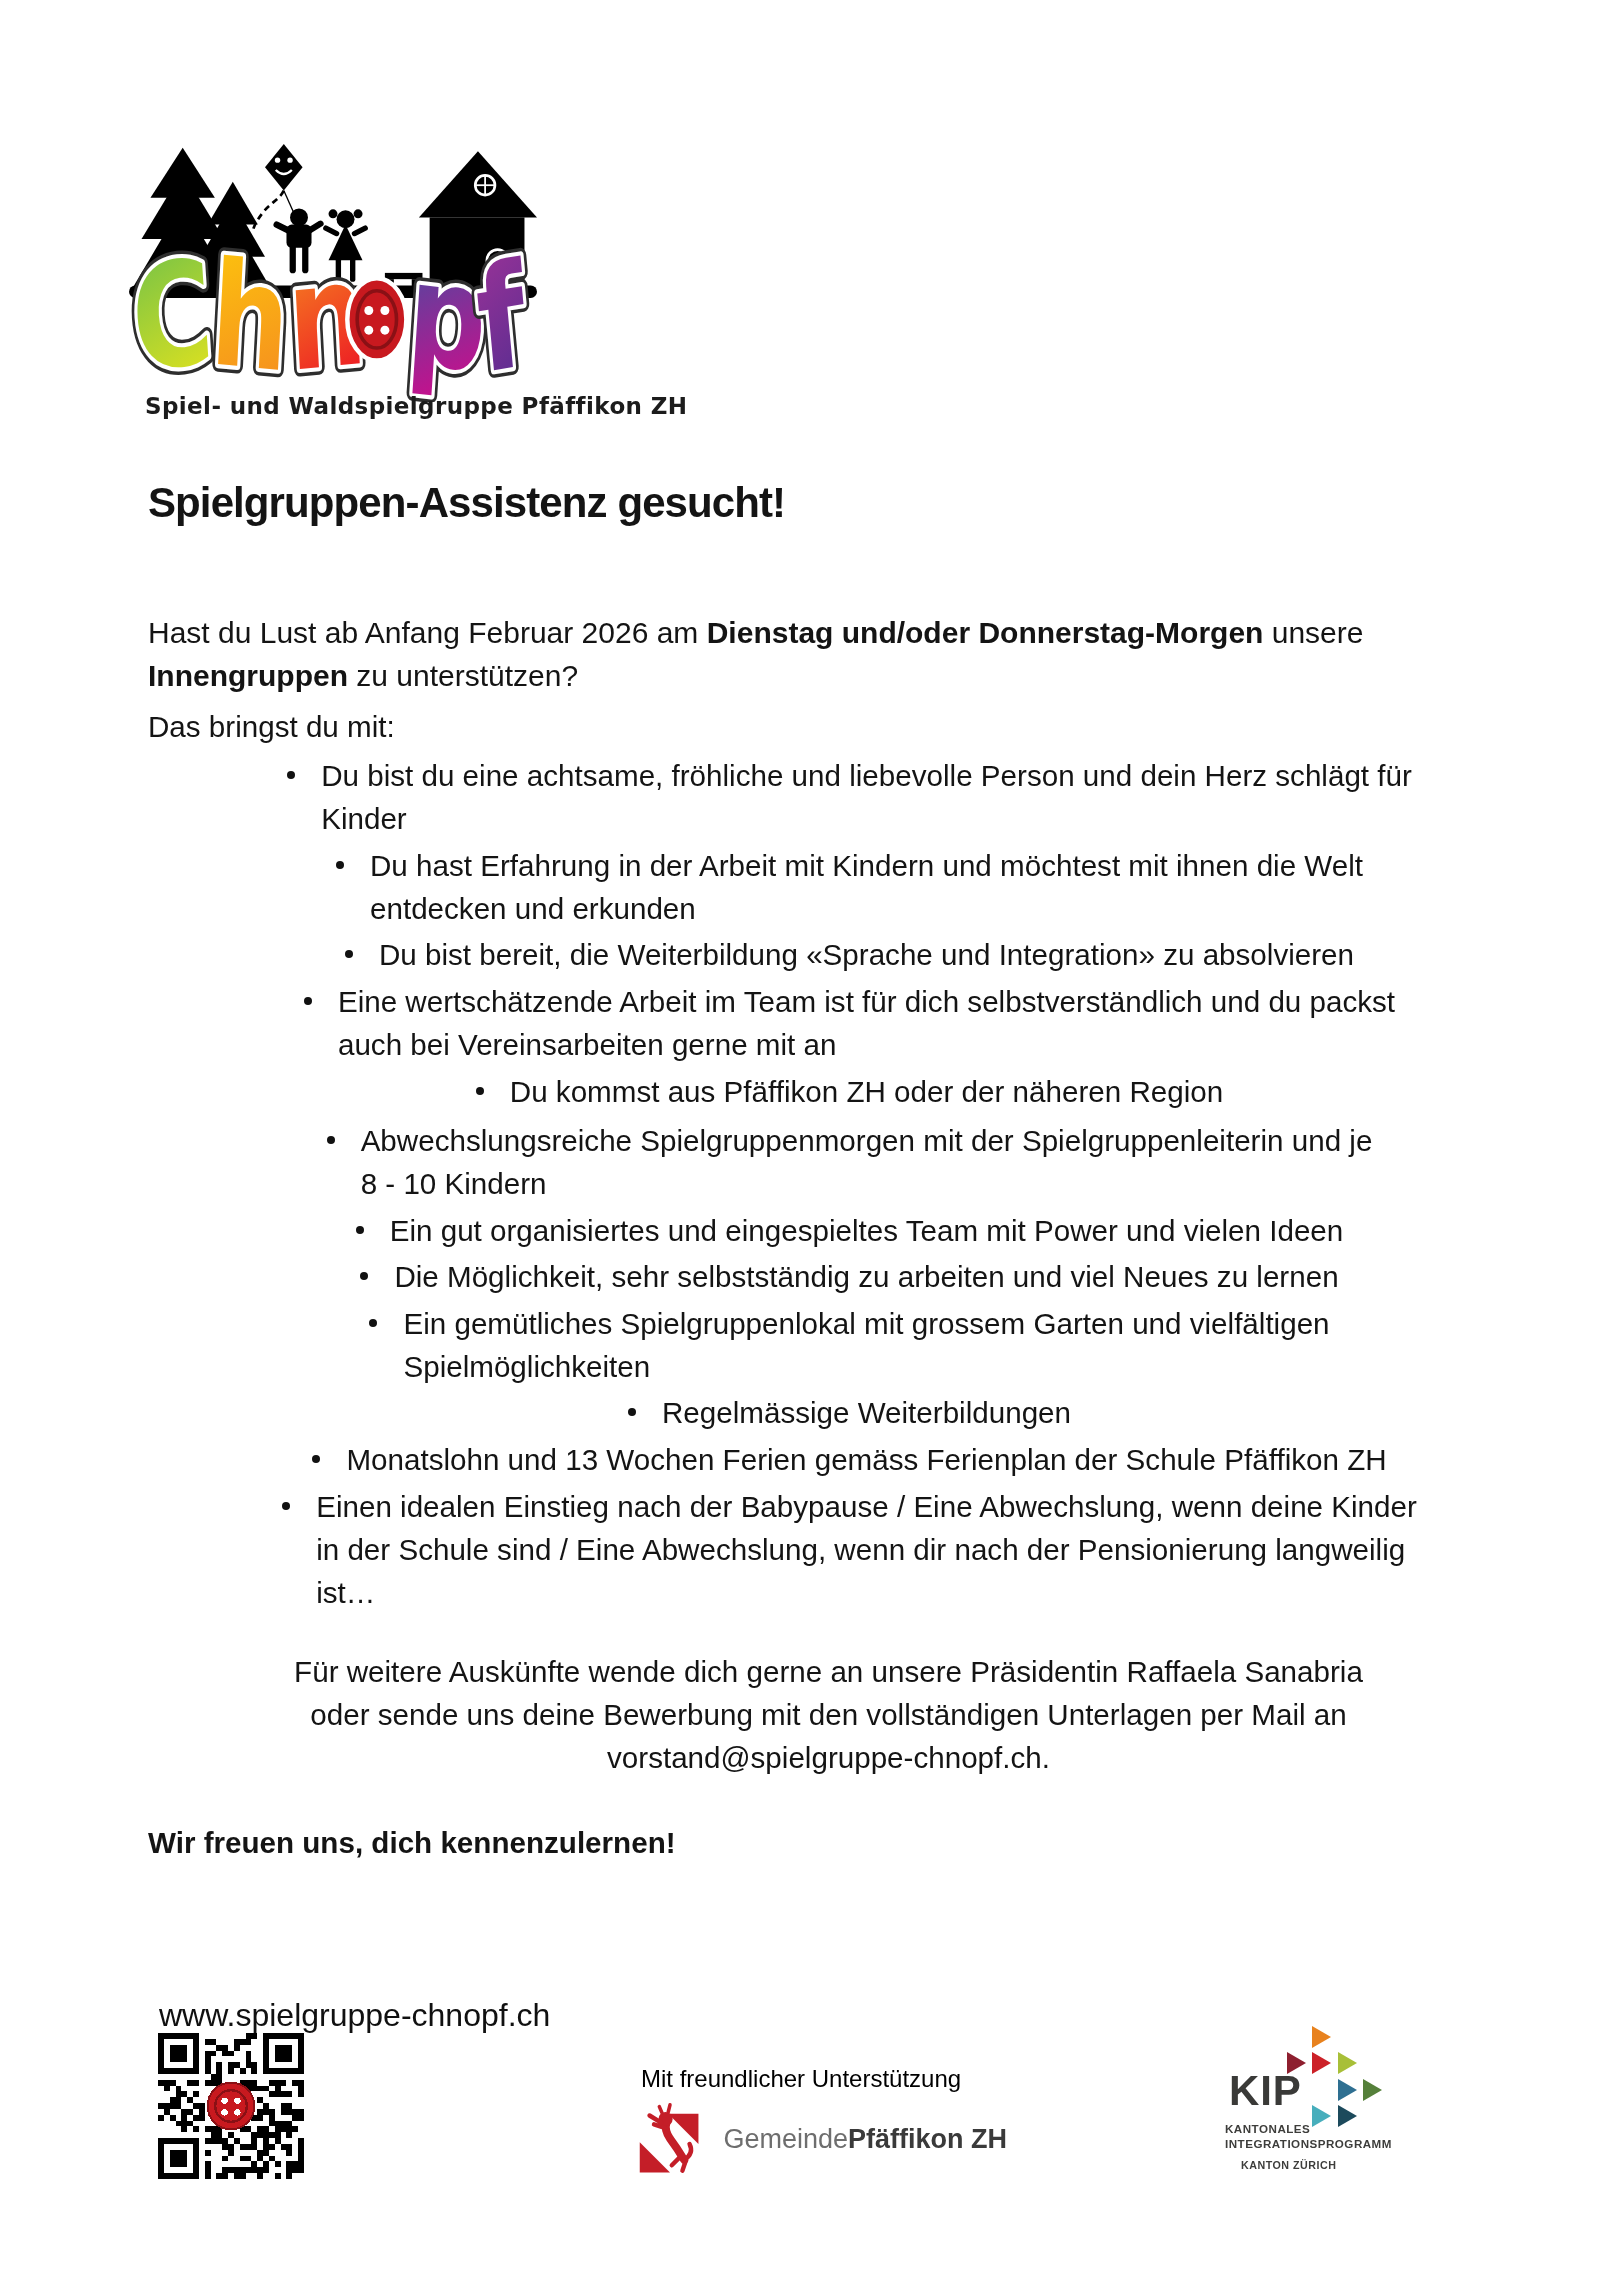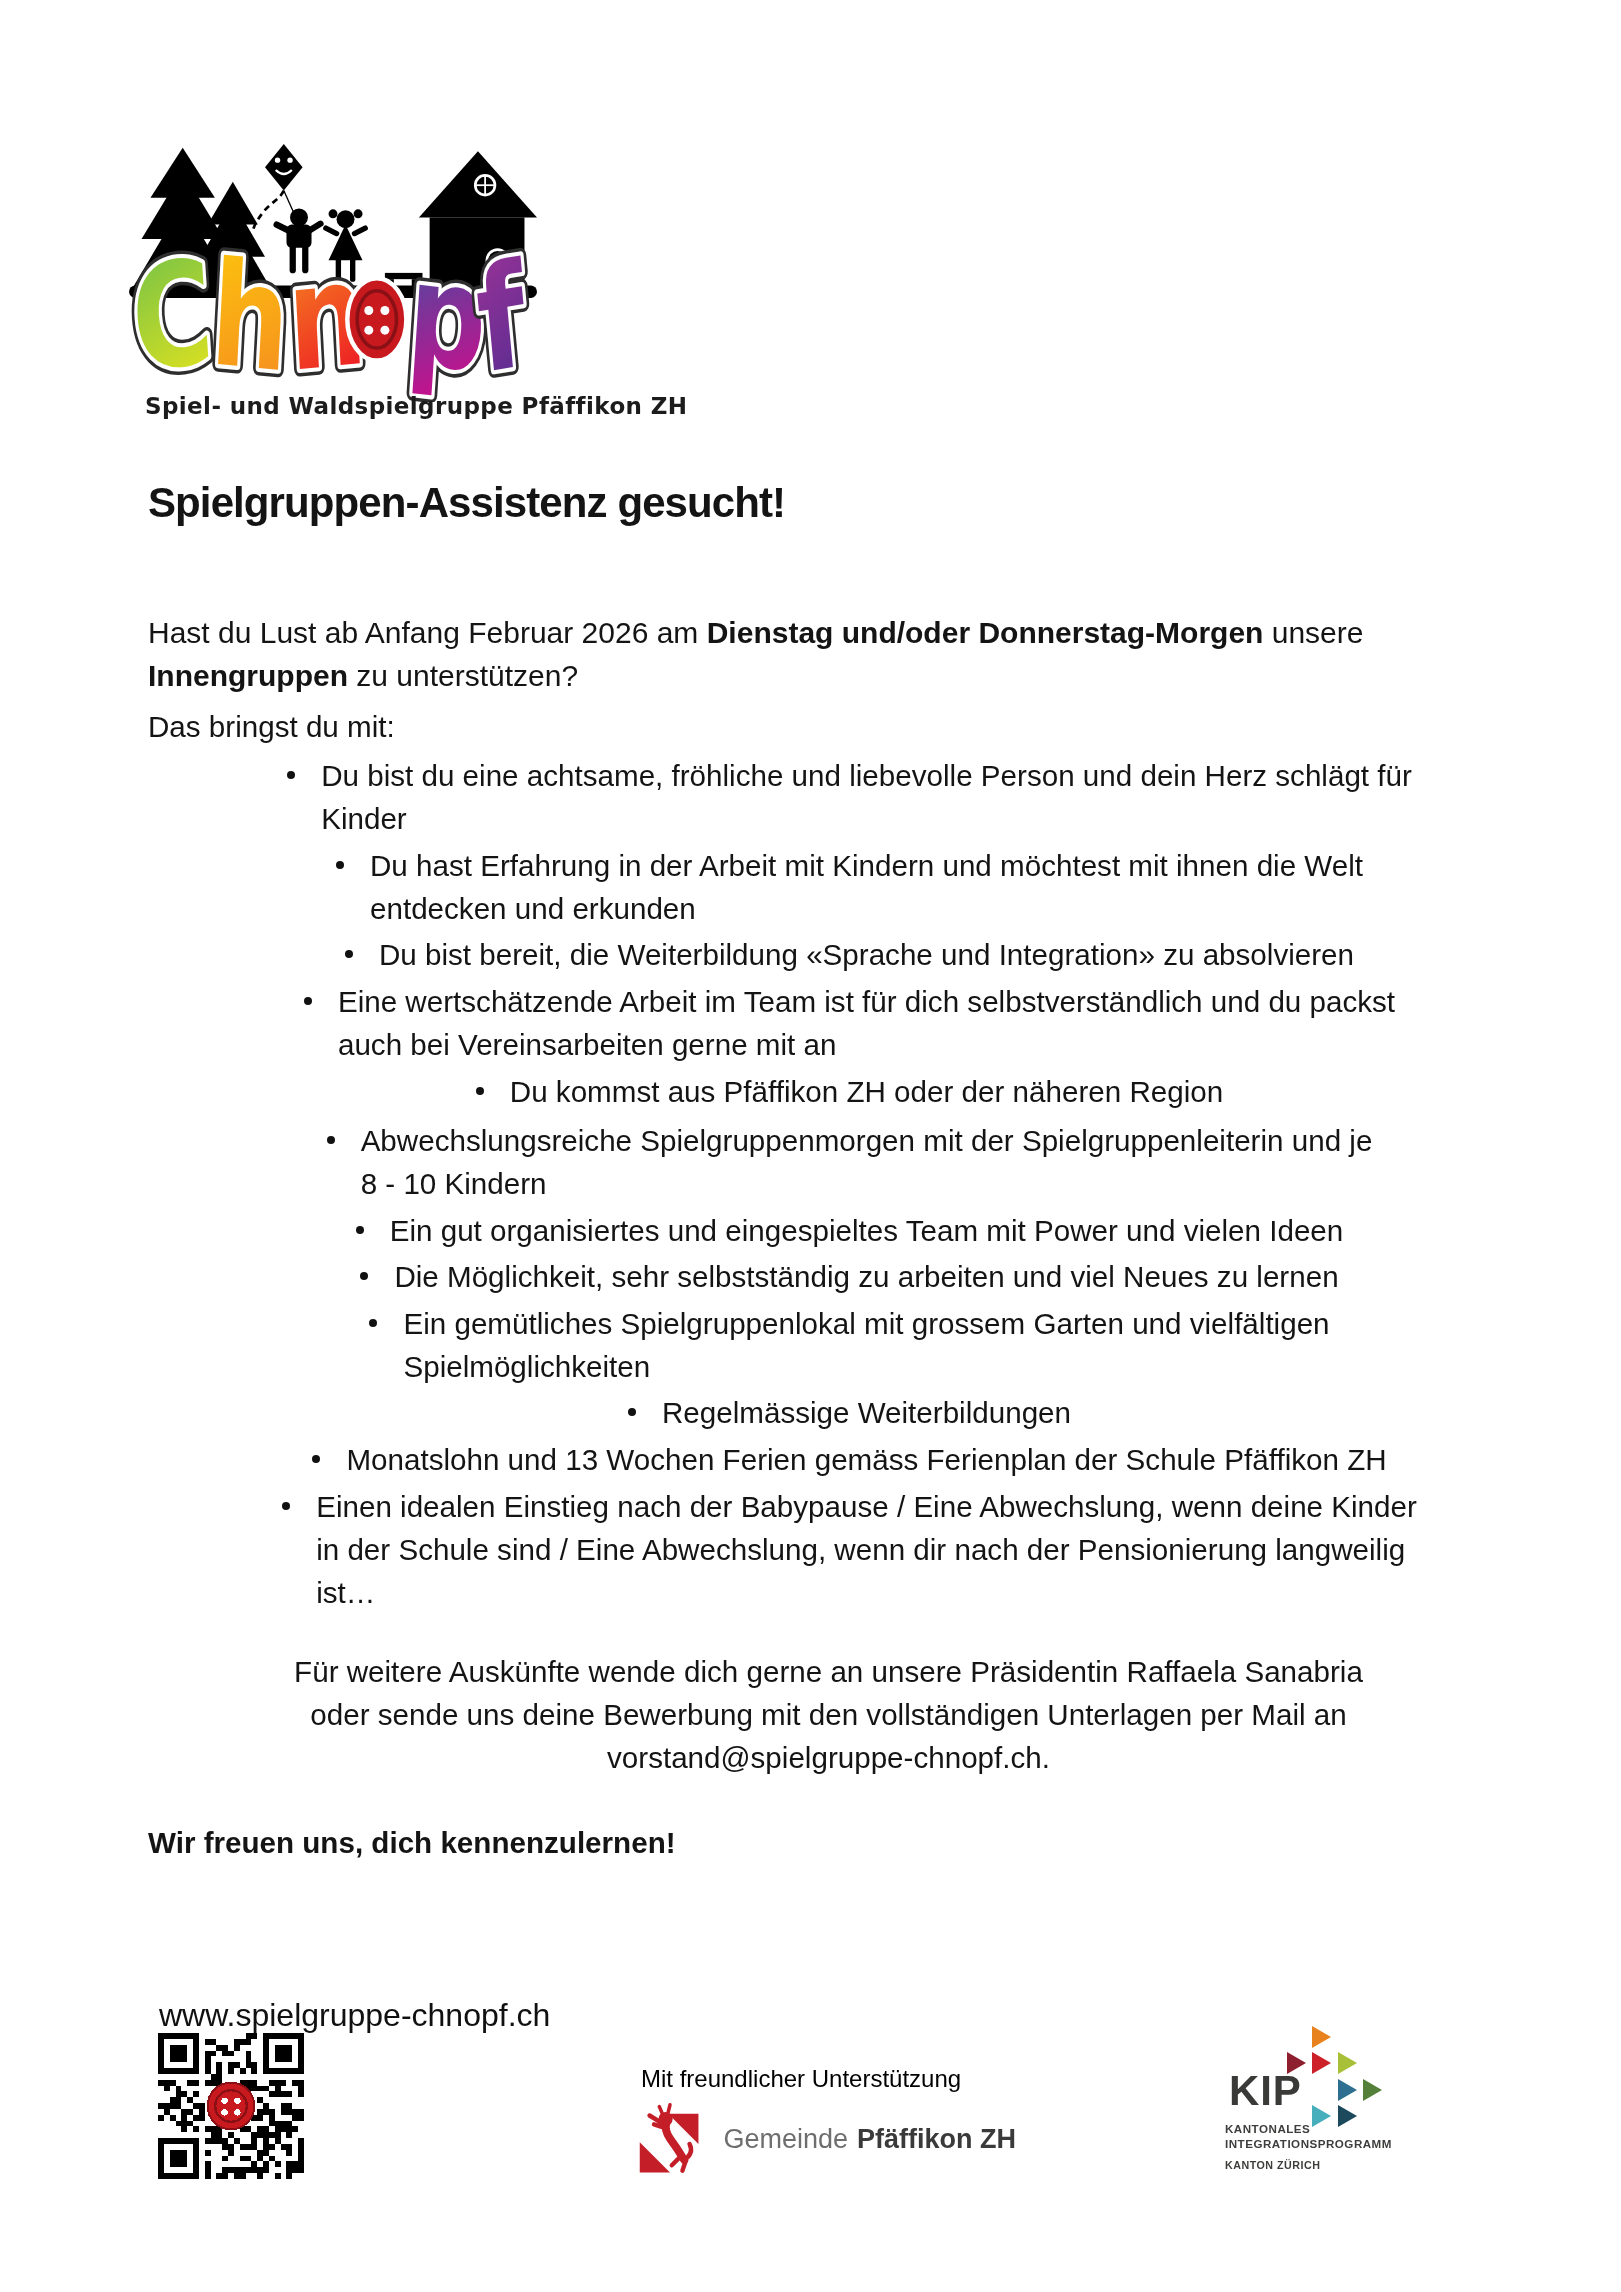--- a/index.html
+++ b/index.html
@@ -29,27 +29,27 @@
   .contact{margin-top:36px;font-size:29.6px;line-height:43px;text-align:center;}
   .closing{margin-top:42px;font-size:29.6px;line-height:43px;font-weight:700;}
   b{font-weight:700;}
   
   .website{position:absolute;left:159px;top:1997px;font-size:32px;color:#101010;}
   .qr{position:absolute;left:158px;top:2033px;width:146px;height:146px;}
   .support-label{position:absolute;left:641px;top:2065px;font-size:24px;color:#000;}
   .gemeinde{position:absolute;left:638px;top:2101px;display:flex;align-items:center;}
   .gem-text{margin-left:21.5px;font-size:27px;white-space:nowrap;}
   .gem-reg{color:#6e6e6e;font-weight:400;}
-  .gem-bold{color:#3a3a3a;font-weight:700;margin-left:9px;}
+  .gem-bold{color:#3a3a3a;font-weight:700;}
   .kip{position:absolute;left:1225px;top:2017px;width:197px;height:161px;color:#3d3d3b;}
   .kip-acronym{position:absolute;left:4px;top:50px;font-size:42px;font-weight:700;letter-spacing:0.9px;color:#3a3a38;}
   .kip-tri{position:absolute;width:0;height:0;border-top:11.6px solid transparent;border-bottom:11.6px solid transparent;}
   .kip-l1{position:absolute;left:0;top:105px;font-size:11.6px;font-weight:700;letter-spacing:0.5px;}
   .kip-l2{position:absolute;left:0;top:120px;font-size:11.6px;font-weight:700;letter-spacing:0.5px;}
-  .kip-l3{position:absolute;left:0;top:142px;font-size:10.7px;font-weight:700;letter-spacing:0.5px;}
+  .kip-l3{position:absolute;left:16px;top:142px;font-size:10.7px;font-weight:700;letter-spacing:0.5px;}
 </style>
 </head>
 <body>
 
 <div class="page">
 
   <div class="logo-block">
     <svg id="logo-svg" width="408" height="260" viewBox="0 0 456 290" aria-hidden="true">
       <defs id="logo-defs">
           <linearGradient id="lg0" x1="0" y1="0" x2="0.25" y2="1">

